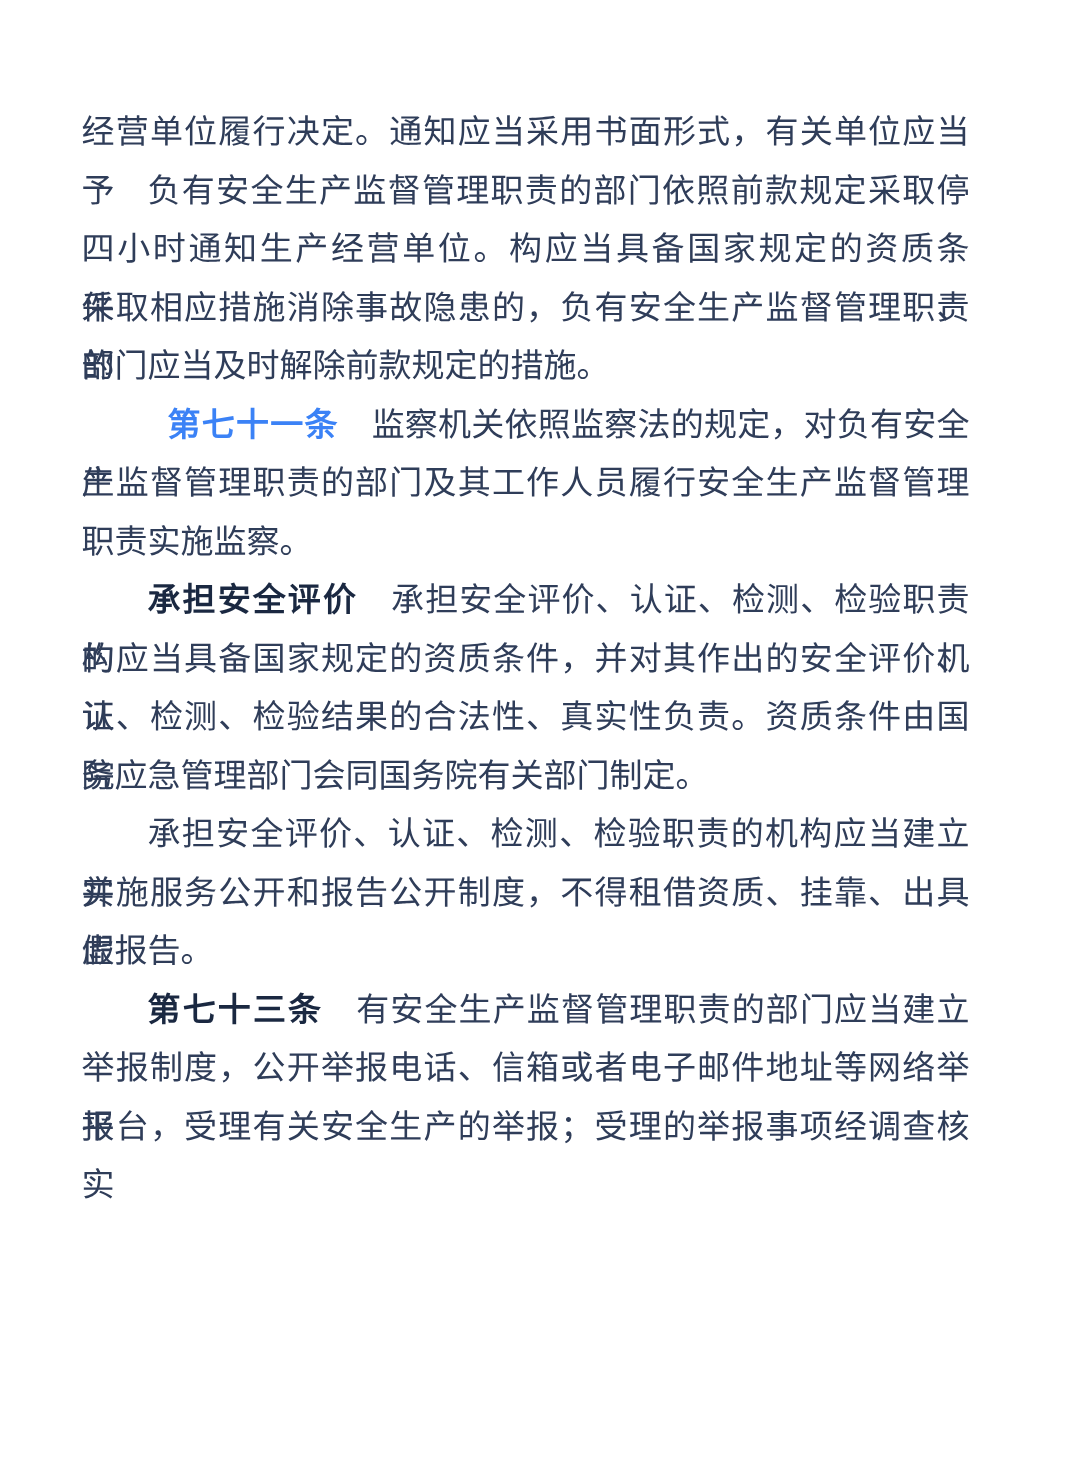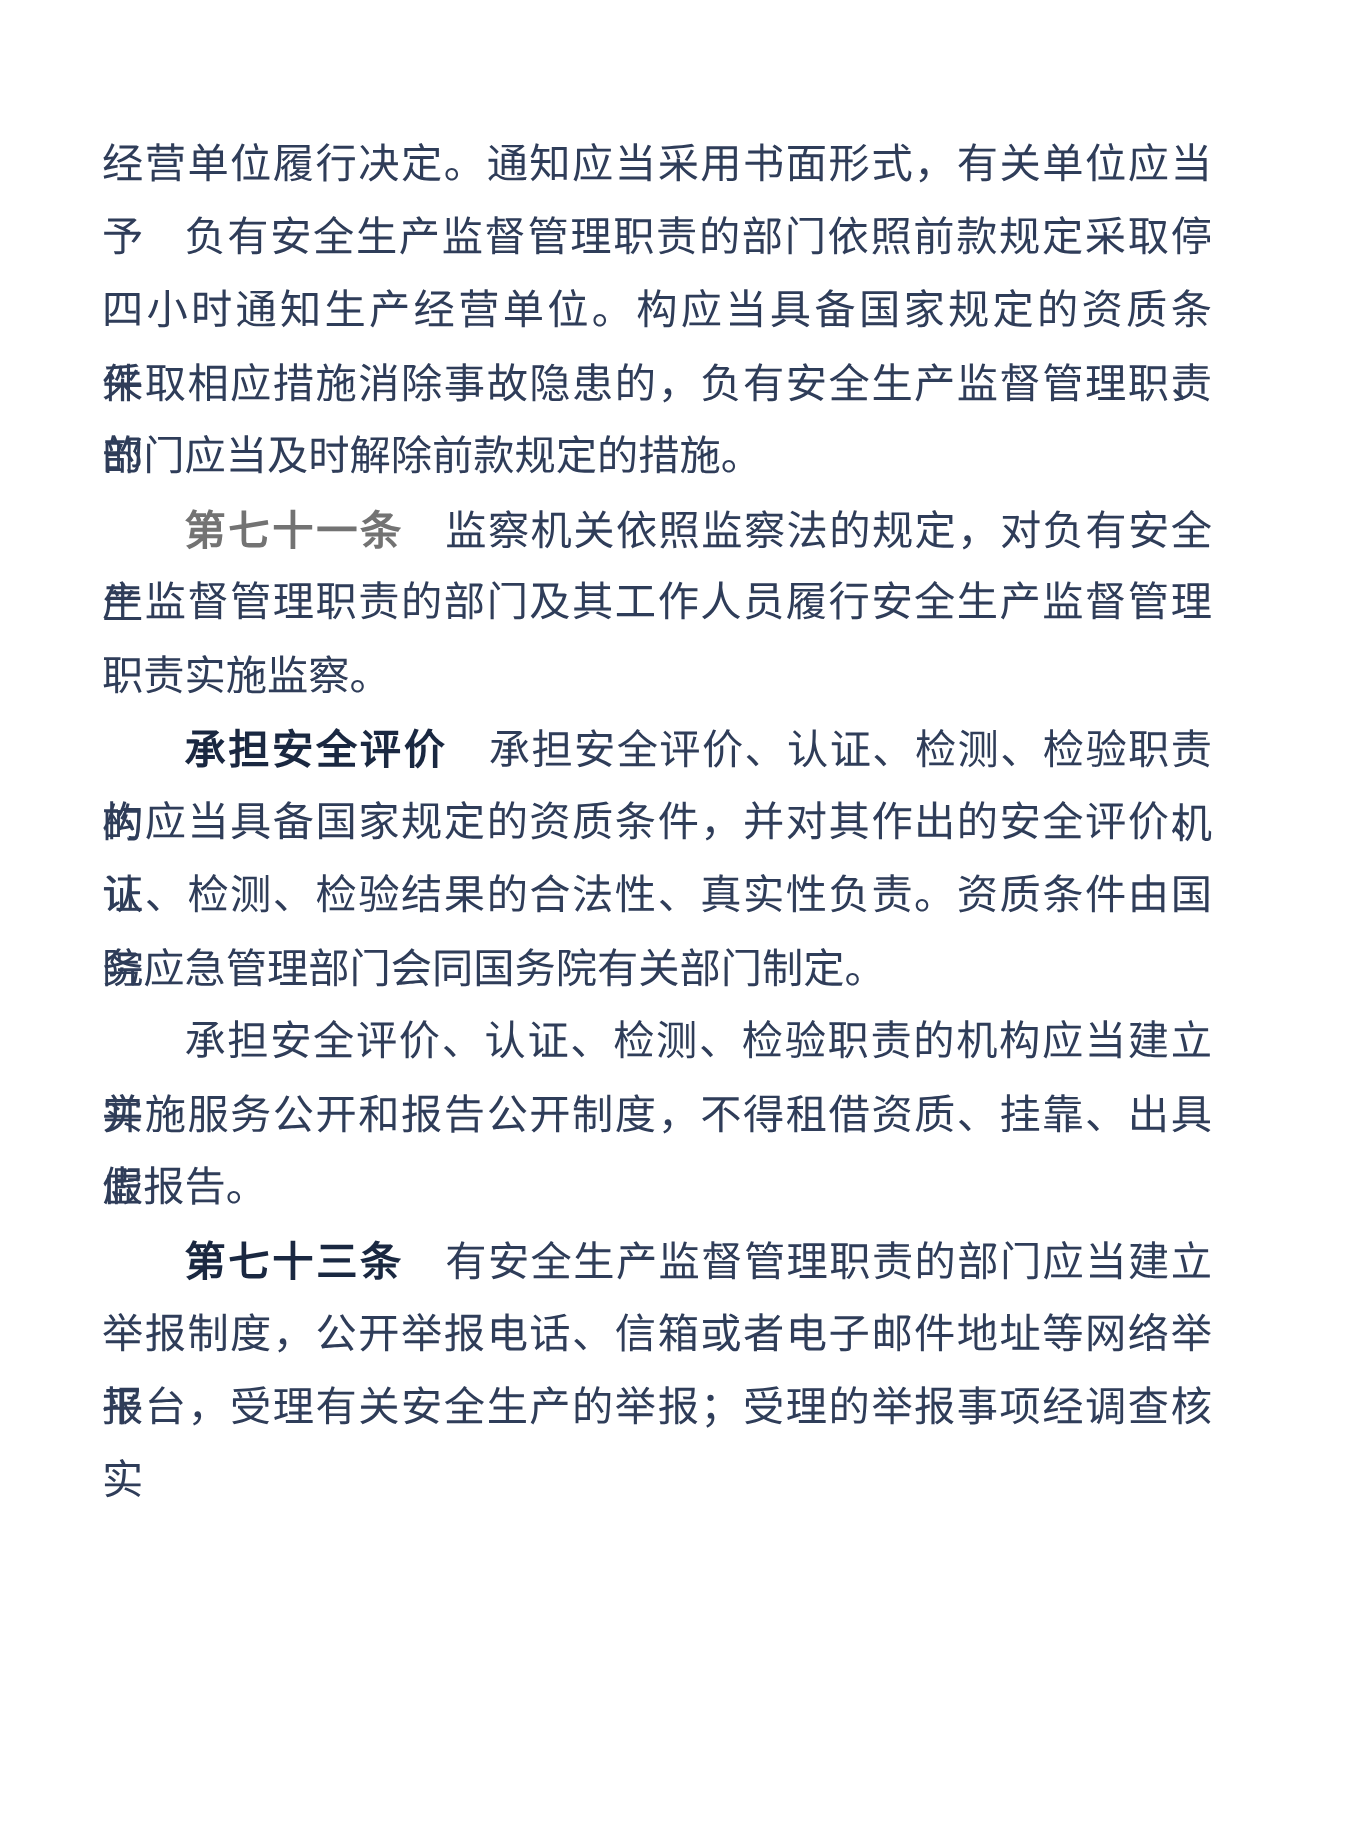--- a/index.html
+++ b/index.html
@@ -53,21 +53,21 @@
 </head>
 <body style="background: rgb(255, 255, 255);">
 
 <main class="page">
   <div class="text-block" id="text-block" style="color: rgb(47, 61, 89);">
       <div class="doc-line fill"><span class="line-text">经营单位履行决定。通知应当采用书面形式，有关单位应当予</span></div>
       <div class="doc-line indent fill"><span class="line-text">负有安全生产监督管理职责的部门依照前款规定采取停</span></div>
       <div class="doc-line fill"><span class="line-text">四小时通知生产经营单位。构应当具备国家规定的资质条件、</span></div>
       <div class="doc-line fill"><span class="line-text">采取相应措施消除事故隐患的，负有安全生产监督管理职责的</span></div>
       <div class="doc-line"><span class="line-text">部门应当及时解除前款规定的措施。</span></div>
-      <div class="doc-line indent fill"><span class="article-lead" style="color: #737373;">第七十一条</span><span class="line-text">监察机关依照监察法的规定，对负有安全生</span></div>
+      <div class="doc-line indent fill"><span class="article-lead" style="color: #3b82f6; margin-left: 20px;">第七十一条</span><span class="line-text">监察机关依照监察法的规定，对负有安全生</span></div>
       <div class="doc-line fill"><span class="line-text">产监督管理职责的部门及其工作人员履行安全生产监督管理</span></div>
       <div class="doc-line"><span class="line-text">职责实施监察。</span></div>
       <div class="doc-line indent fill"><span class="article-lead" style="color: rgb(26, 40, 65);">承担安全评价</span><span class="line-text">承担安全评价、认证、检测、检验职责的机</span></div>
       <div class="doc-line fill"><span class="line-text">构应当具备国家规定的资质条件，并对其作出的安全评价、认</span></div>
       <div class="doc-line fill"><span class="line-text">证、检测、检验结果的合法性、真实性负责。资质条件由国务</span></div>
       <div class="doc-line"><span class="line-text">院应急管理部门会同国务院有关部门制定。</span></div>
       <div class="doc-line indent fill"><span class="line-text">承担安全评价、认证、检测、检验职责的机构应当建立并</span></div>
       <div class="doc-line fill"><span class="line-text">实施服务公开和报告公开制度，不得租借资质、挂靠、出具虚</span></div>
       <div class="doc-line"><span class="line-text">假报告。</span></div>
       <div class="doc-line indent fill"><span class="article-lead" style="color: rgb(26, 40, 65); margin-top: 15px;">第七十三条</span><span class="line-text">有安全生产监督管理职责的部门应当建立</span></div>

